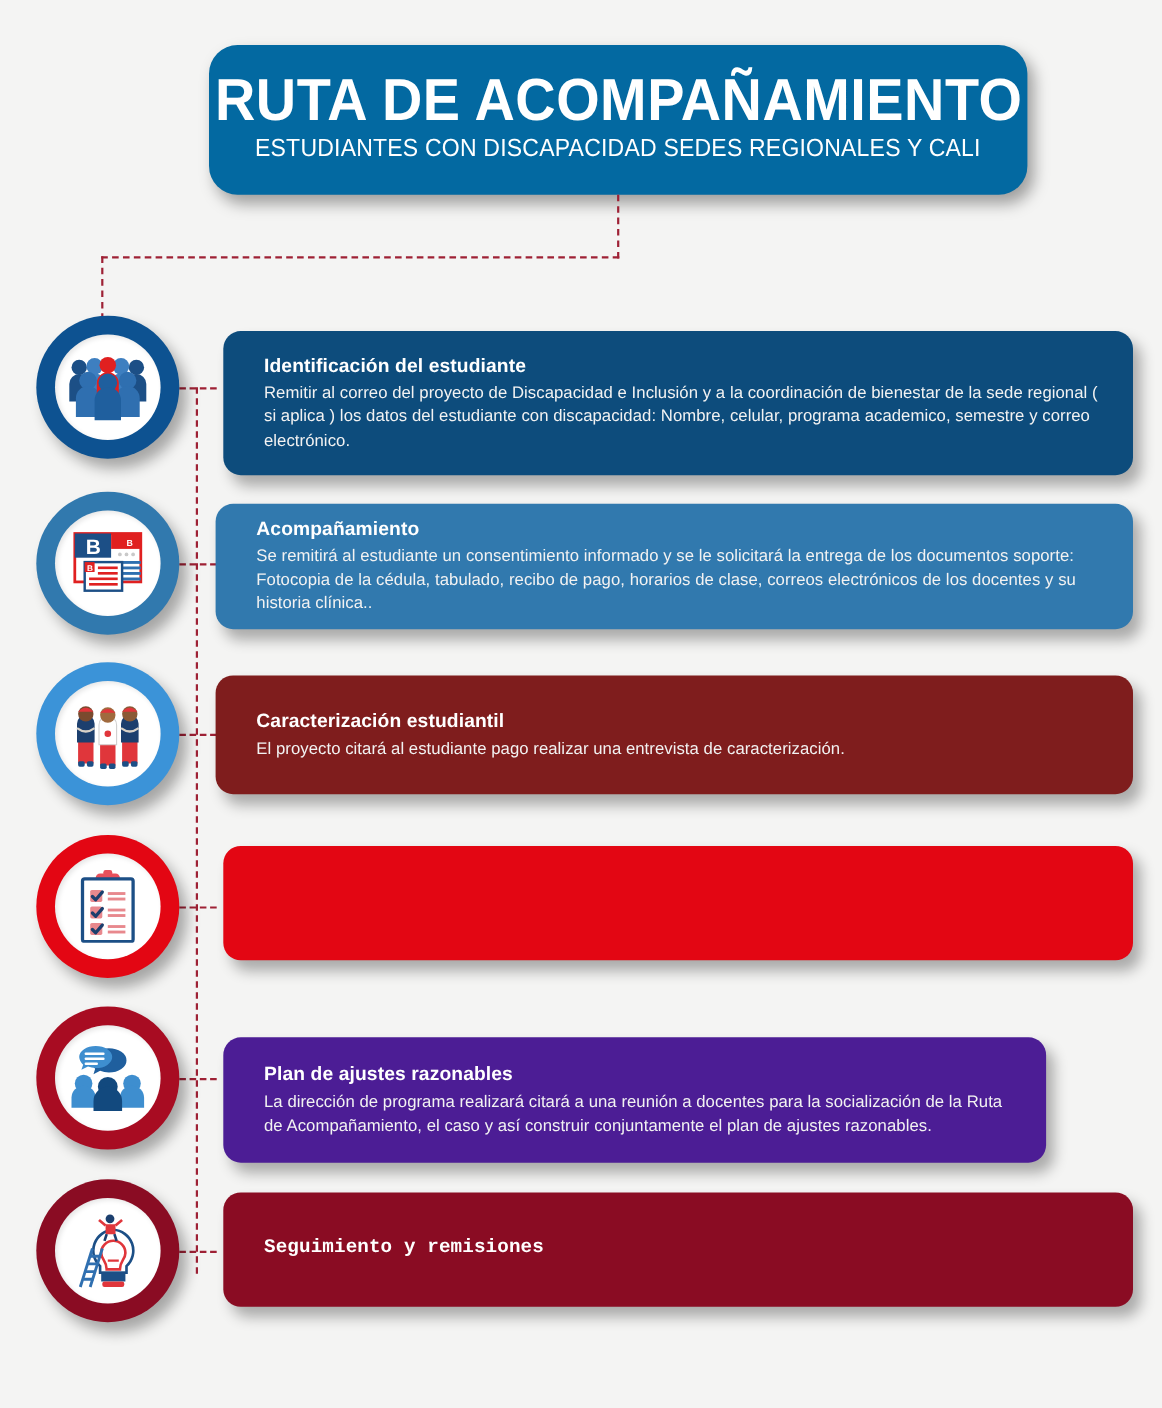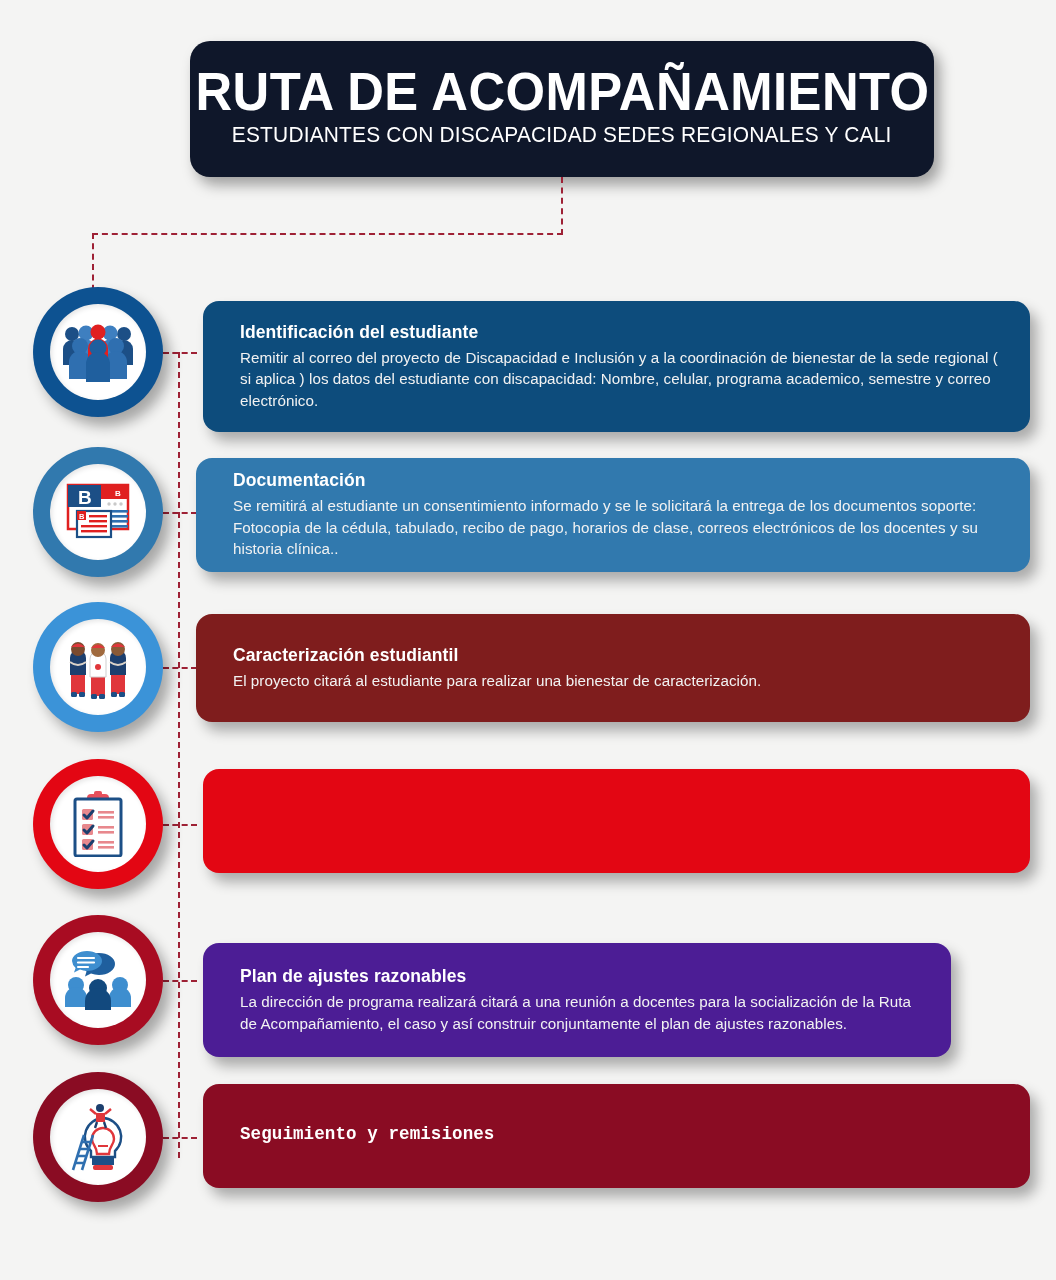--- a/index.html
+++ b/index.html
@@ -146,21 +146,21 @@
     line-height: 1.42;
     letter-spacing: 0.05px;
     max-width: 770px;
   }
 </style>
 </head>
 <body style="background: rgb(244, 244, 243);">
 
 <div id="stage">
 
-  <div class="title-banner" style="background: #0f172a;">
+  <div class="title-banner" style="background: #0369a1; border-radius: 26px;">
     <div class="title-main">RUTA DE ACOMPAÑAMIENTO</div>
     <div class="title-sub">ESTUDIANTES CON DISCAPACIDAD SEDES REGIONALES Y CALI</div>
   </div>
 
   <div class="dash-v" id="stem-title-down"></div>
   <div class="dash-h" id="stem-title-across"></div>
   <div class="dash-v" id="stem-to-circle1"></div>
   <div class="dash-v" id="spine"></div>
 
   <div class="step" id="step-1" style="top:287px;">
@@ -232,21 +232,21 @@
           <g fill="#e02020">
             <rect x="24" y="34" width="18" height="2.4"></rect>
               <rect x="24" y="39" width="18" height="2.4"></rect>
             <rect x="16" y="44" width="26" height="2.4"></rect>
               <rect x="16" y="49" width="26" height="2.4"></rect>
           </g>
         </svg>
       </div>
     </div>
     <div class="card" id="card-2" style="background: rgb(49, 121, 174); left: 196px; top: 11px; width: 834px; height: 114px;">
-      <div class="card-title">Documentación</div>
+      <div class="card-title">Acompañamiento</div>
       <div class="card-body">Se remitirá al estudiante un consentimiento informado y se le solicitará la entrega de los documentos soporte: Fotocopia de la cédula, tabulado, recibo de pago, horarios de clase, correos electrónicos de los docentes y su historia clínica..</div>
     </div>
   </div>
 
   <div class="step" id="step-3" style="top:602px;">
     <div class="dash-stub" style="left:163px; top:65px;"></div>
     <div class="circle-wrap">
       <div class="circle-outer" id="c3" style="background: rgb(59, 147, 216);"></div>
       <div class="circle-inner">
         <svg width="72" height="66" viewBox="0 0 72 66" aria-hidden="true">
@@ -278,21 +278,21 @@
             <path d="M28 43V25a8 8 0 0 1 16 0v18z" fill="#ffffff" stroke="#cfcfcf" stroke-width="1"></path>
             <circle cx="36" cy="16" r="7" fill="#a06a3e"></circle>
             <path d="M29 14q7-7 14 0" fill="#e0363b"></path>
             <circle cx="36" cy="33" r="3" fill="#e0363b"></circle>
           </g>
         </svg>
       </div>
     </div>
     <div class="card" id="card-3" style="background: #7f1d1d; left: 196px; top: 12px; width: 834px; height: 108px;">
       <div class="card-title">Caracterización estudiantil</div>
-      <div class="card-body">El proyecto citará al estudiante para realizar una bienestar de caracterización.</div>
+      <div class="card-body">El proyecto citará al estudiante pago realizar una entrevista de caracterización.</div>
     </div>
   </div>
 
   <div class="step" id="step-4" style="top:759px;">
     <div class="dash-stub" style="left:163px; top:65px;"></div>
     <div class="circle-wrap">
       <div class="circle-outer" id="c4" style="background: rgb(227, 6, 19);"></div>
       <div class="circle-inner">
         <svg width="58" height="66" viewBox="0 0 58 66" aria-hidden="true">
           <path d="M22 3h14a4 4 0 0 1 4 4v5H18V7a4 4 0 0 1 4-4z" fill="#e8505b"></path>

